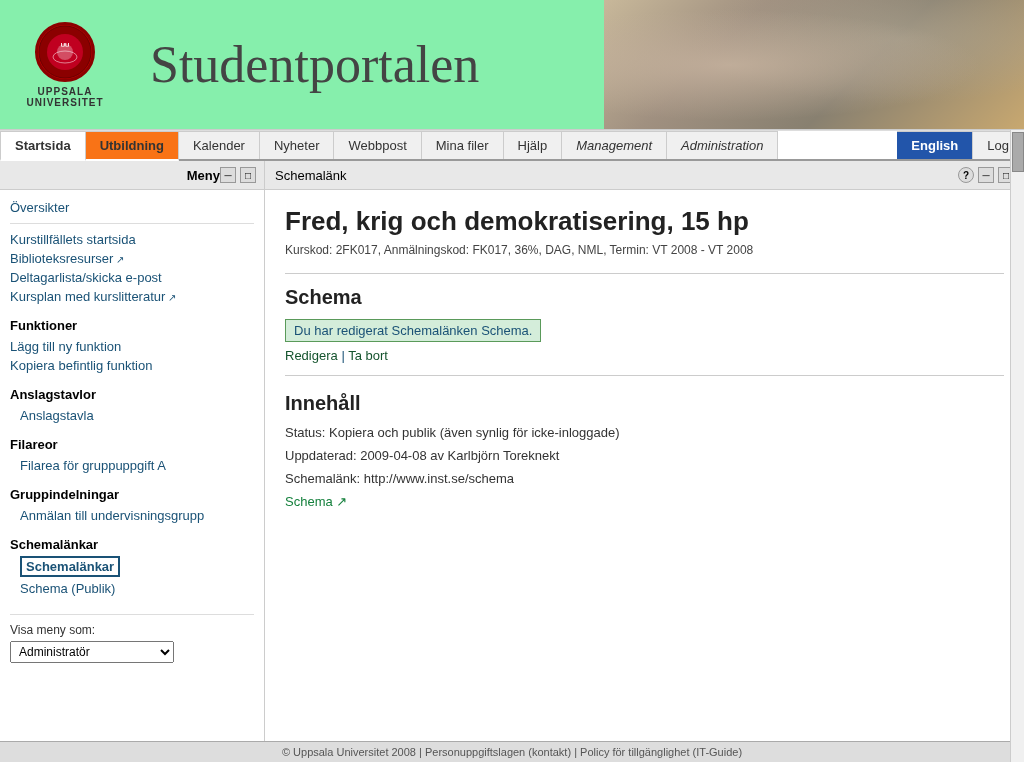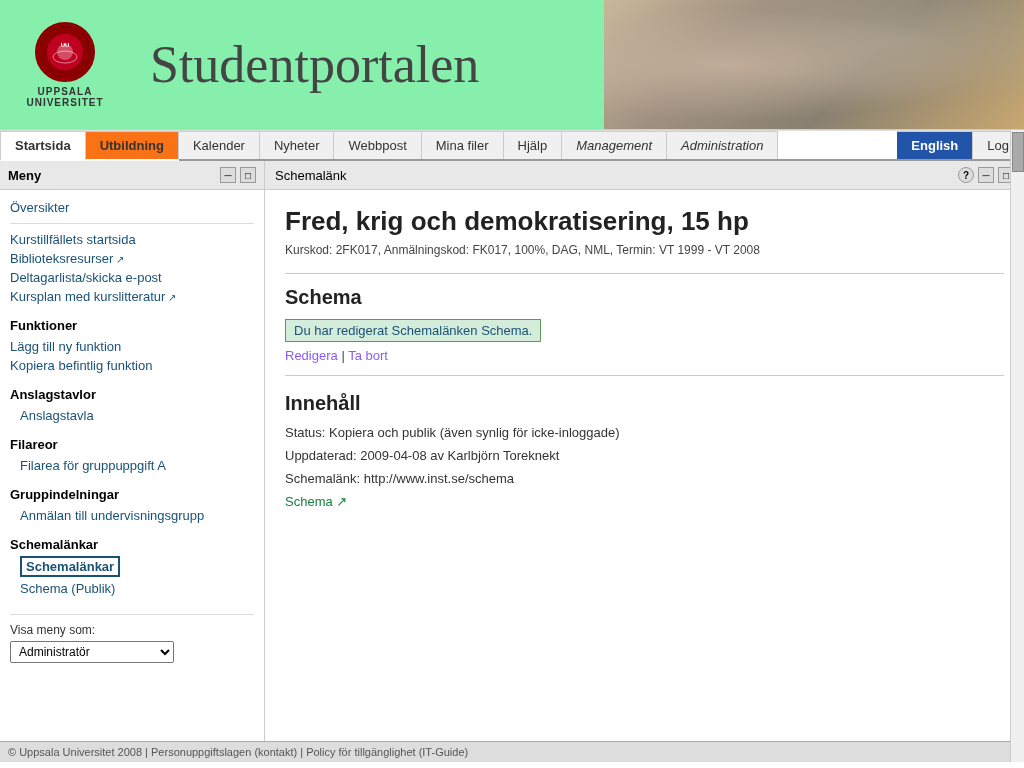--- a/index.html
+++ b/index.html
@@ -117,21 +117,21 @@
     #sidebar {
       width: 265px;
       min-width: 265px;
       border-right: 1px solid #ccc;
       padding: 0;
       background: #fff;
     }
     #sidebar-header {
       display: flex;
       align-items: center;
-      justify-content: space-between;
+      justify-content: flex-end;
       padding: 6px 8px;
       background: #e8e8e8;
       border-bottom: 1px solid #ccc;
       font-weight: bold;
       font-size: 13px;
     }
     #sidebar-header-icons {
       display: flex; gap: 4px;
     }
     .sidebar-icon-btn {
@@ -259,21 +259,21 @@
       font-size: 13px;
       cursor: pointer;
       text-decoration: none;
       margin-bottom: 6px;
     }
     .action-links {
       font-size: 13px;
       color: #1a5276;
     }
     .action-links a {
-      color: #8b5cf6;
+      color: #14532d;
       text-decoration: none;
       cursor: pointer;
     }
     .section-label {
       font-size: 20px;
       font-weight: bold;
       color: #222;
       margin-top: 16px;
       margin-bottom: 10px;
     }
@@ -289,21 +289,21 @@
       font-size: 13px;
     }
 
     
     #footer {
       background: #ddd;
       border-top: 1px solid #aaa;
       padding: 4px 8px;
       font-size: 11px;
       color: #555;
-      text-align: left;
+      text-align: center;
     }
 
     #page-wrapper {
       position: relative;
       width: 1024px;
     }
     #scrollbar-right {
       position: absolute;
       right: 0;
       top: 130px;
@@ -416,21 +416,21 @@
       <div id="content-header">
         <span>Schemalänk</span>
         <div id="content-header-icons">
           <div class="content-icon-btn help-btn">?</div>
           <div class="content-icon-btn">─</div>
           <div class="content-icon-btn">□</div>
         </div>
       </div>
       <div id="content-body">
         <div id="course-title">Fred, krig och demokratisering, 15 hp</div>
-        <div id="course-meta">Kurskod: 2FK017, Anmälningskod: FK017, 100%, DAG, NML, Termin: VT 1999 - VT 2008</div>
+        <div id="course-meta">Kurskod: 2FK017, Anmälningskod: FK017, 36%, DAG, NML, Termin: VT 2008 - VT 2008</div>
         <hr class="content-divider">
         <div class="section-title">Schema</div>
         <a class="green-link">Du har redigerat Schemalänken Schema.</a>
         <div class="action-links">
           <a>Redigera</a>
           <span> | </span>
           <a>Ta bort</a>
         </div>
         <hr class="content-divider">
         <div class="section-label">Innehåll</div>

